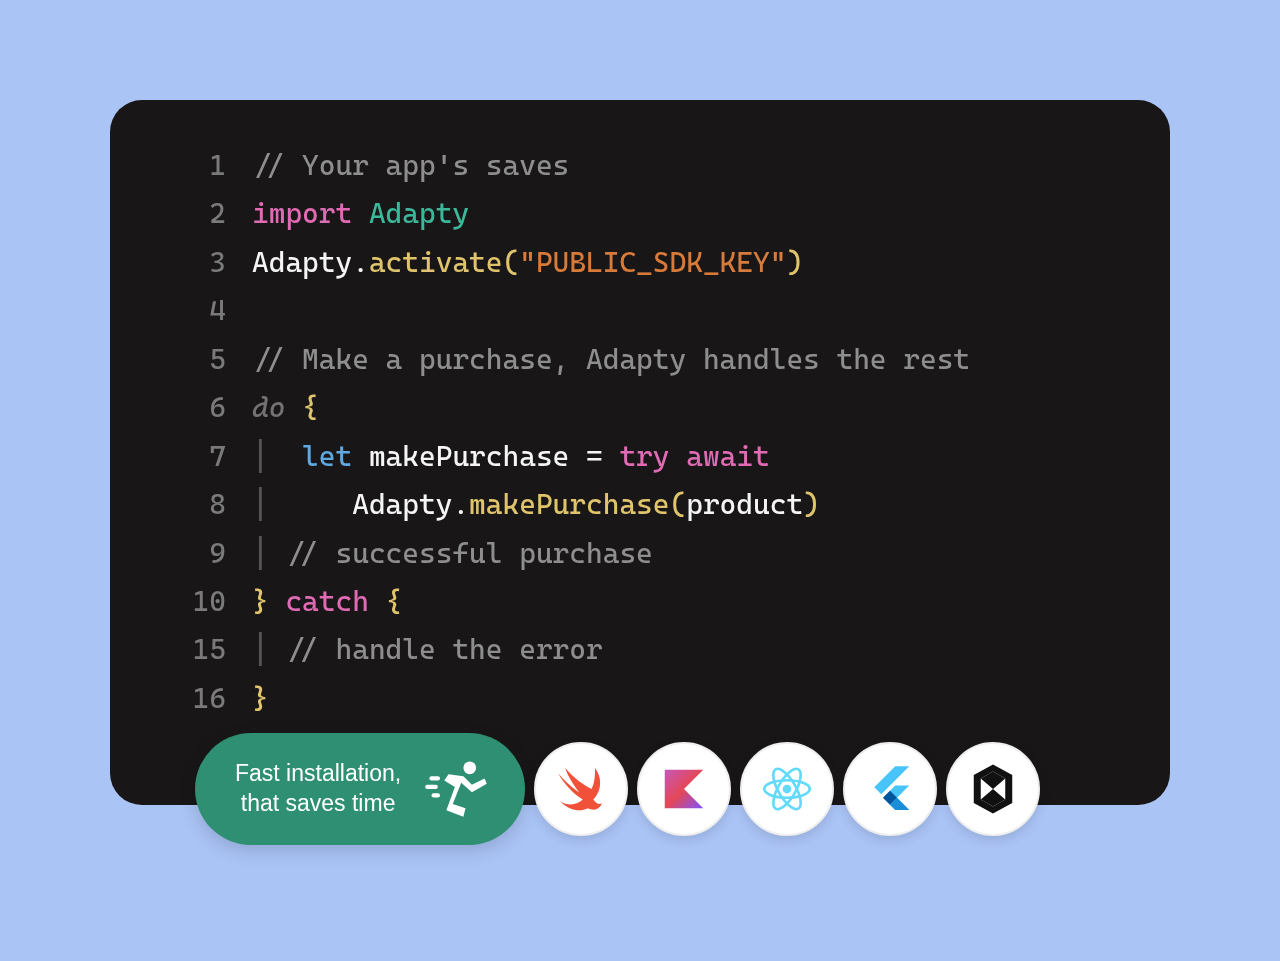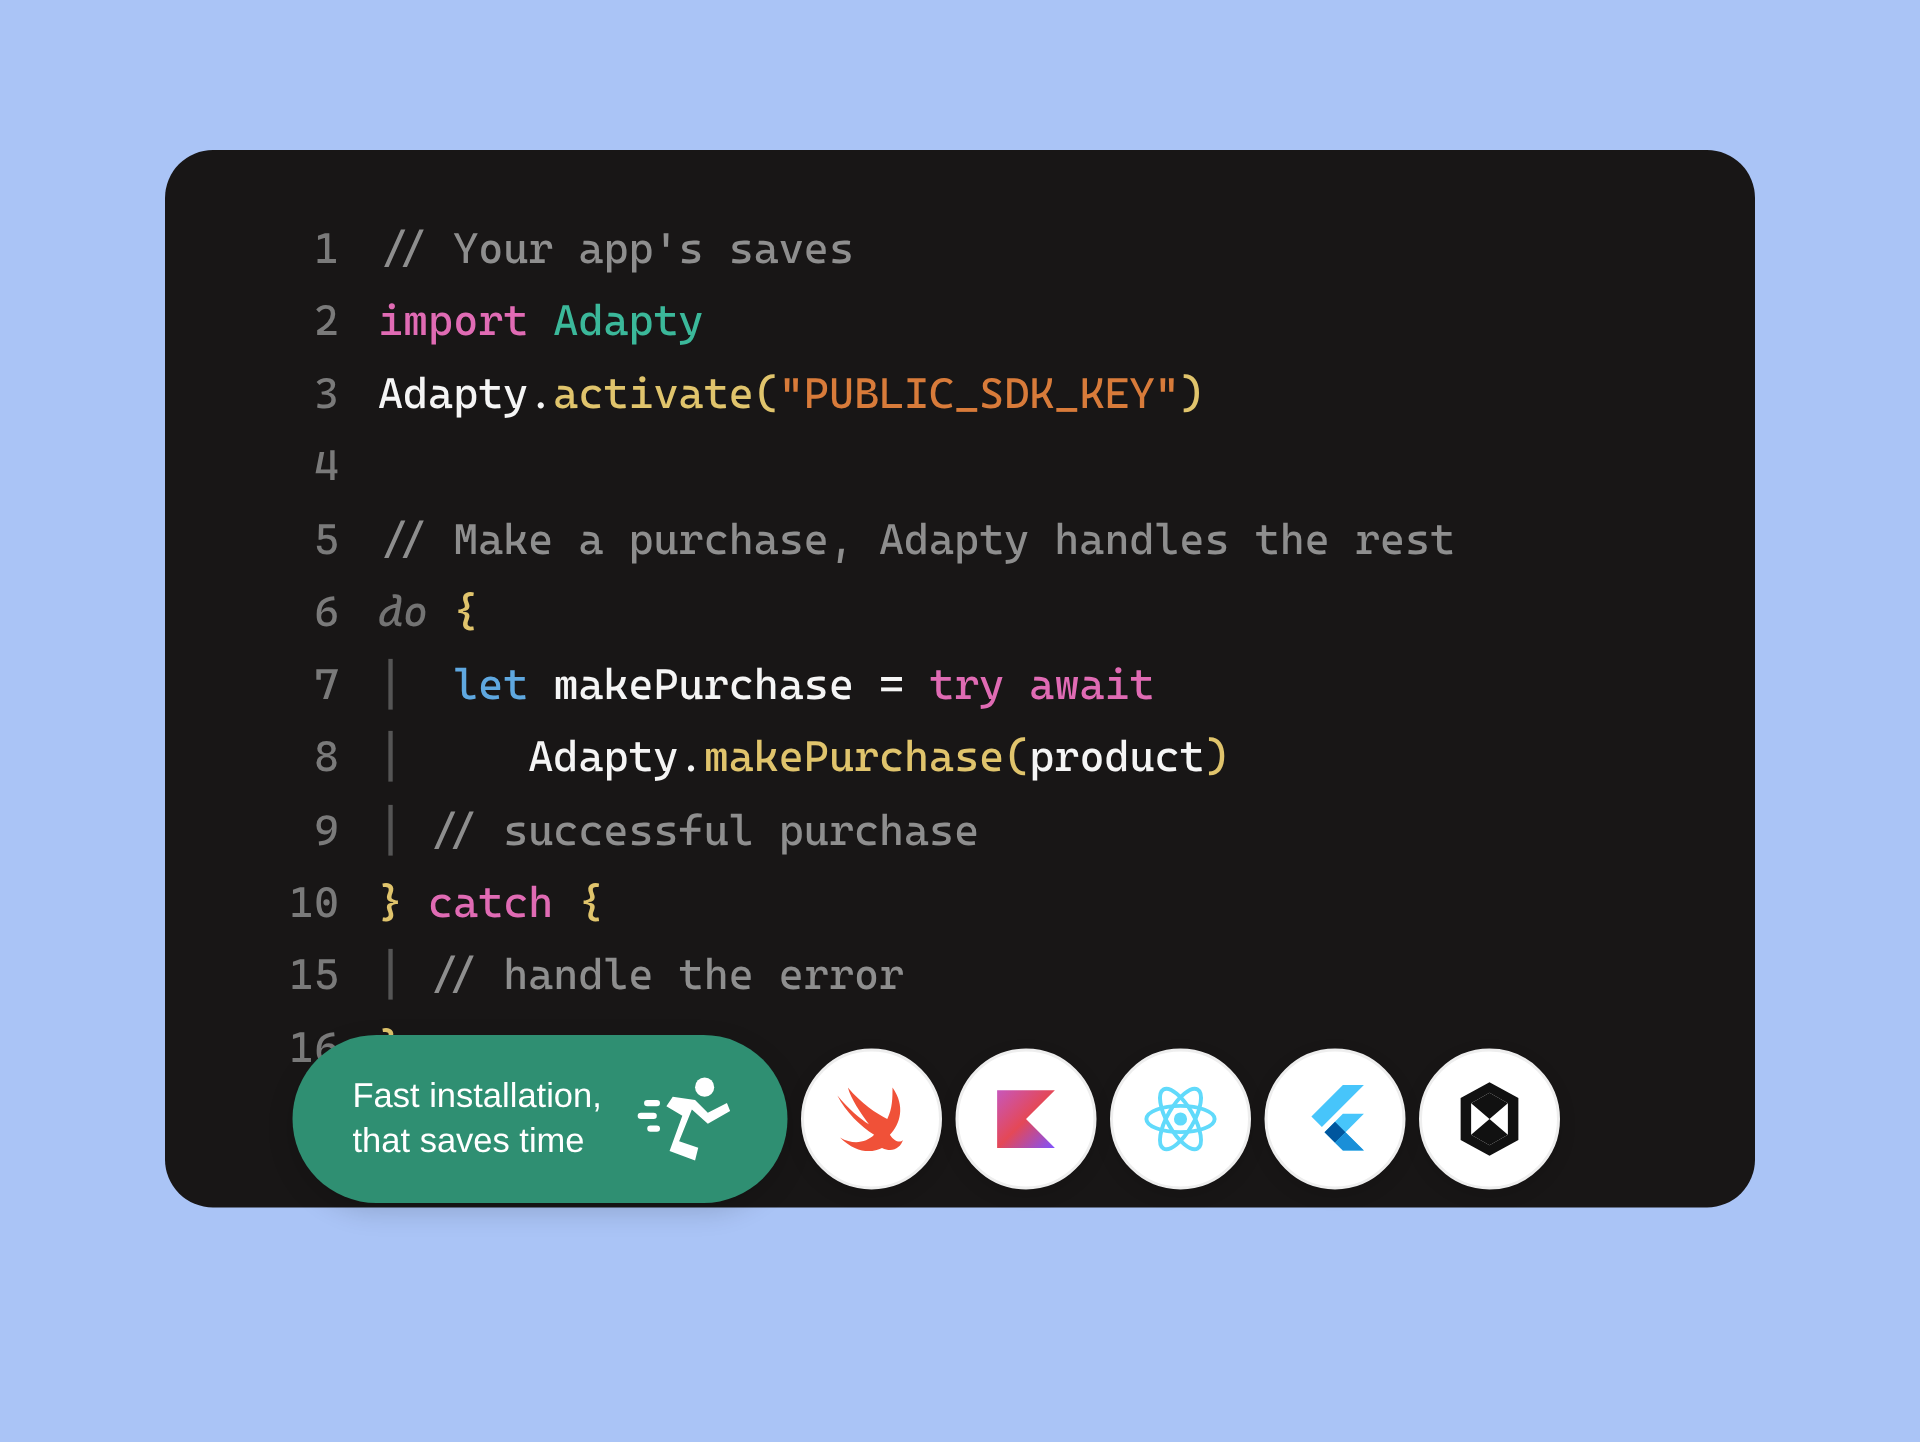--- a/index.html
+++ b/index.html
@@ -46,24 +46,25 @@
   .type-name { color: #3bb89a; }
   .plain { color: #f5f5f5; }
   .method { color: #e0c46c; text-align: right; }
   .operator { color: #f5f5f5; }
   .paren { color: #e0c46c; }
   .string { color: #d87b3a; }
   .brace-yellow { color: #e0c46c; }
   .indent-guide { color: #555; }
   .bottom-row {
     position: absolute;
-    top: 690px;
+    top: 733px;
     left: 195px;
     display: flex;
     align-items: center;
+    text-align: center;
   }
   .badge-pill {
     background: #2f8f72;
     color: #fff;
     border-radius: 60px;
     display: flex;
     align-items: center;
     padding: 20px 34px 20px 40px;
     box-shadow: 0 6px 18px rgba(0,0,0,0.15);
     height: 112px;

